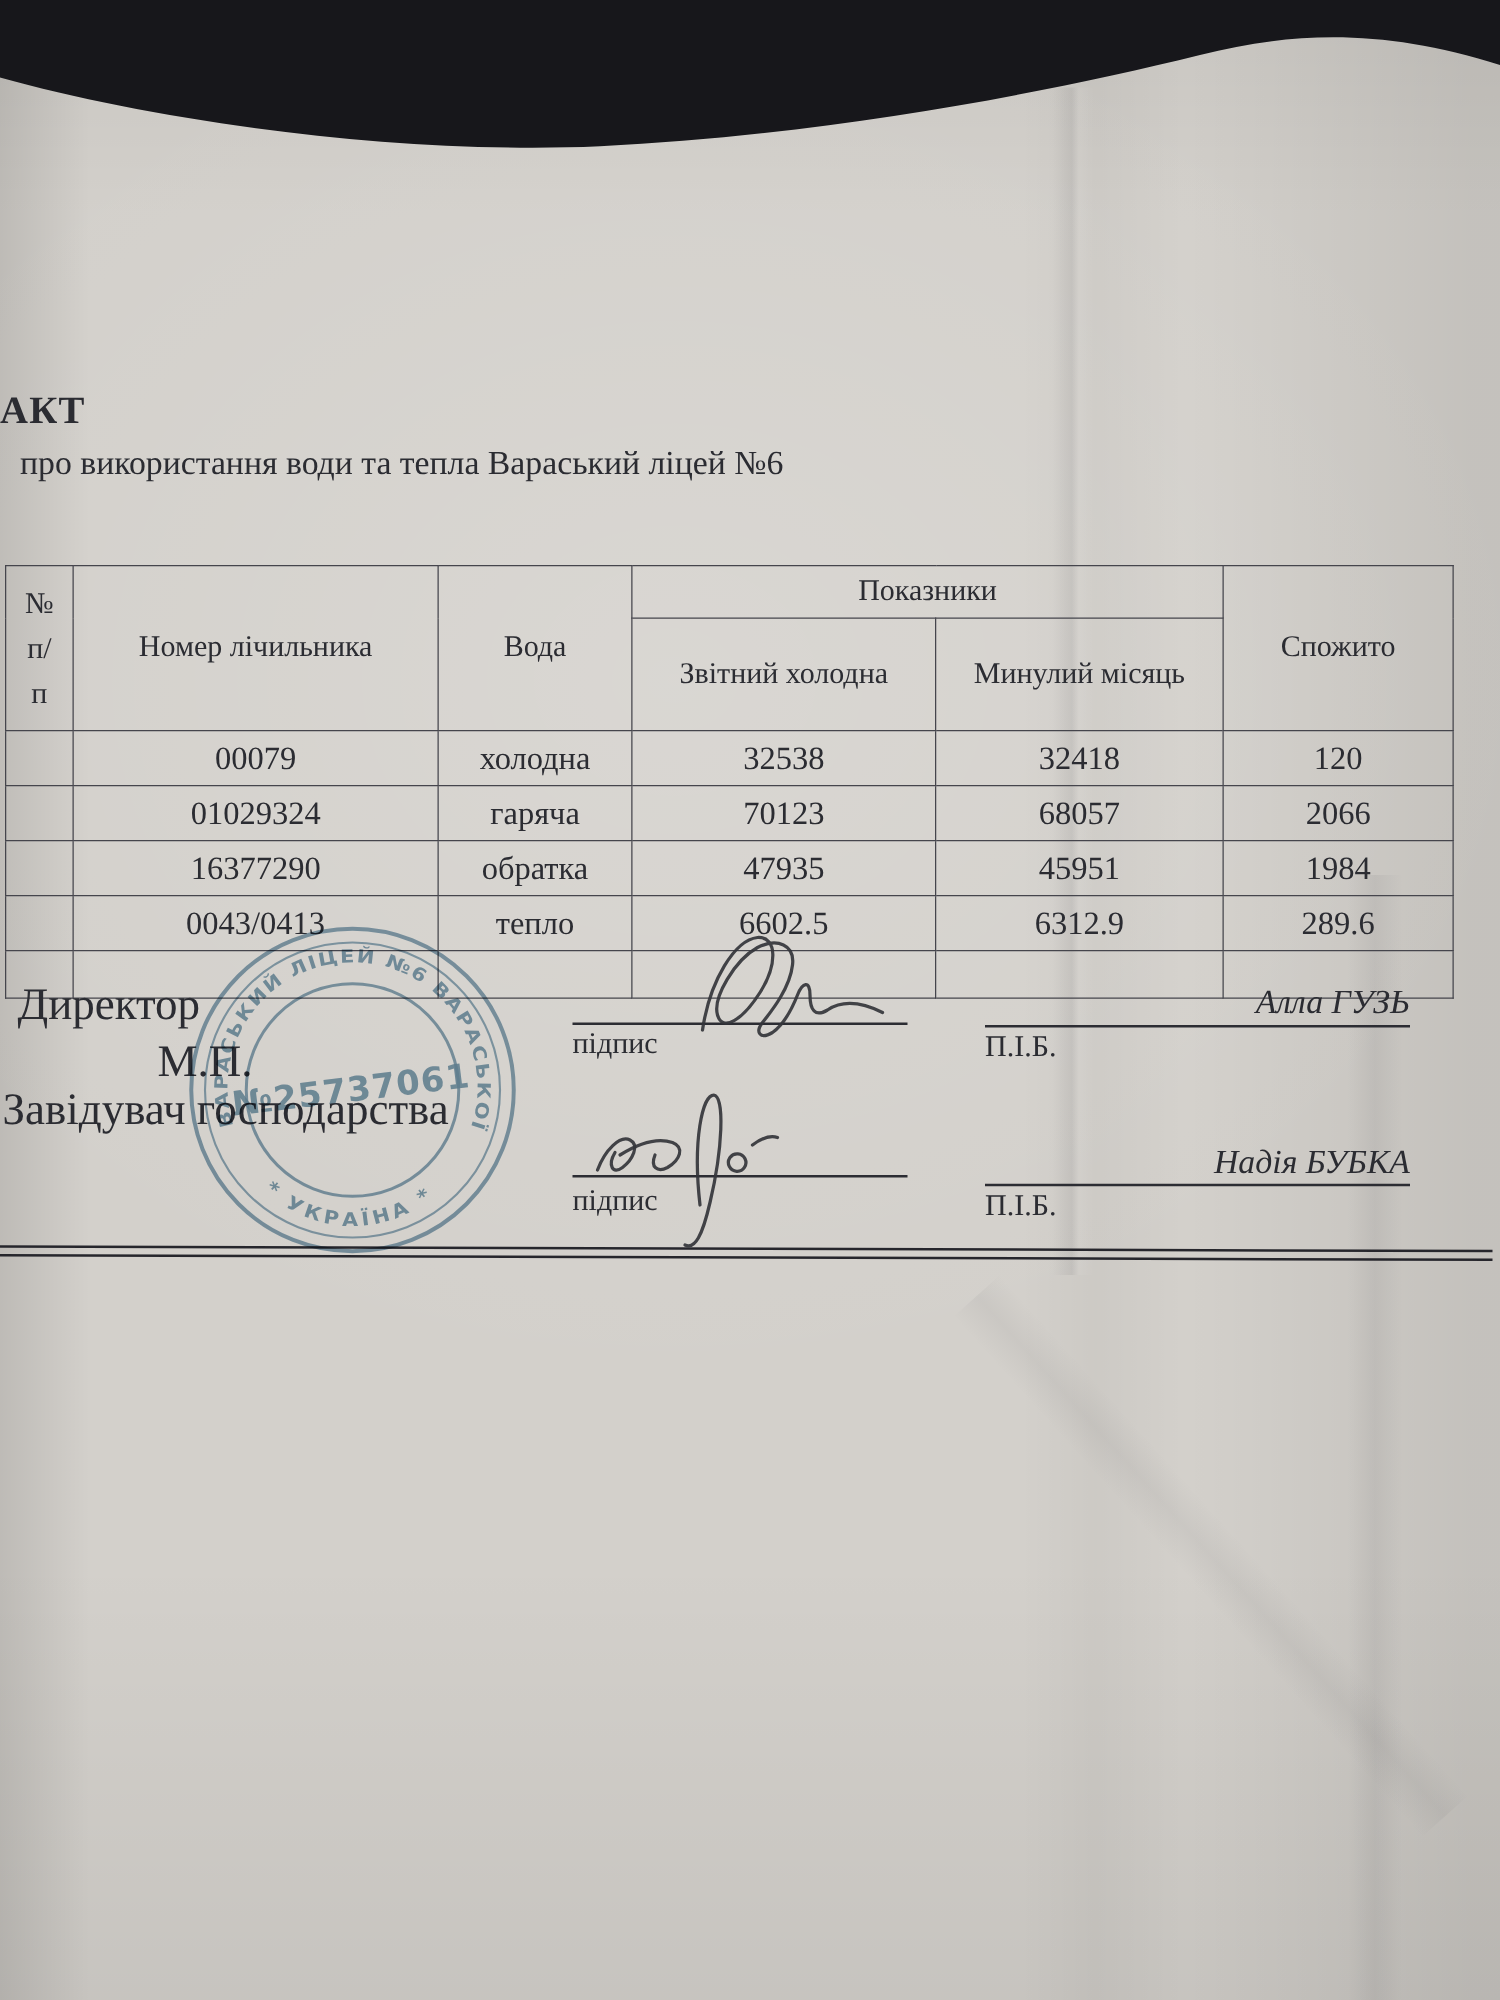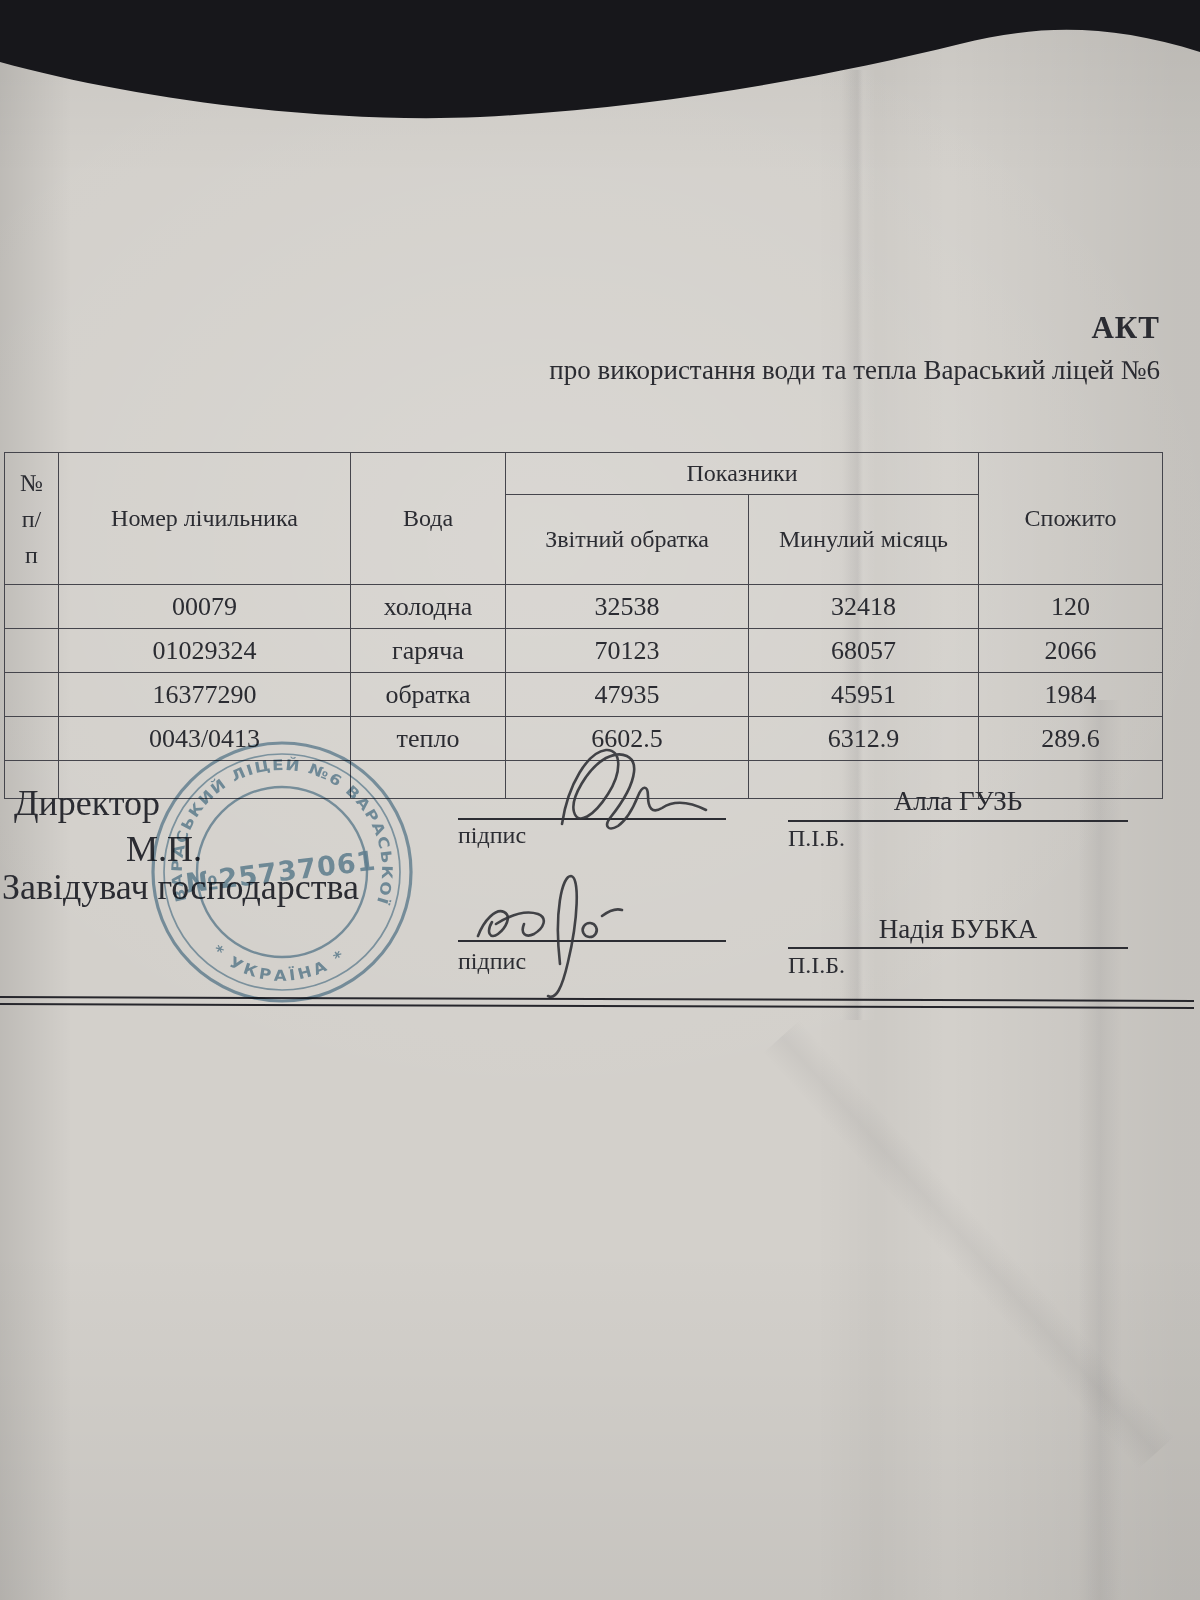--- a/index.html
+++ b/index.html
@@ -16,42 +16,42 @@
       linear-gradient(180deg, rgba(0,0,0,0.05), rgba(0,0,0,0) 11%, rgba(0,0,0,0) 78%, rgba(0,0,0,0.06) 100%);
   }
   .crease-v1{position:absolute;left:842px;top:70px;width:34px;height:950px;
     background:linear-gradient(90deg, rgba(0,0,0,0) 0%, rgba(50,50,58,0.08) 45%, rgba(255,255,255,0.06) 62%, rgba(0,0,0,0) 100%);}
   .crease-v2{position:absolute;left:1078px;top:700px;width:44px;height:900px;
     background:linear-gradient(90deg, rgba(0,0,0,0) 0%, rgba(50,50,58,0.07) 50%, rgba(0,0,0,0) 100%);}
   .crease-d1{position:absolute;left:800px;top:1020px;width:560px;height:50px;transform:rotate(48deg);transform-origin:left top;
     background:linear-gradient(180deg, rgba(0,0,0,0) 0%, rgba(60,60,66,0.06) 50%, rgba(0,0,0,0) 100%);}
   .topband{position:absolute;left:0;top:0;width:1200px;height:130px;}
 
-  .titlewrap{position:absolute;left:0;top:310px;width:1160px;text-align:right;}
+  .titlewrap{position:absolute;left:0;top:310px;width:1160px;text-align:left;}
   .doc-title{font-size:31px;font-weight:bold;letter-spacing:1px;}
   .doc-subtitle{font-size:27px;margin-top:9px;padding-left:16px;}
   .doc-period{font-size:27px;margin-top:7px;white-space:pre-wrap;}
 
   table.acts{position:absolute;left:4px;top:452px;width:1158px;border-collapse:collapse;table-layout:fixed;}
   table.acts th, table.acts td{border:1.6px solid #45454c;font-weight:normal;padding:0 4px;overflow:hidden;}
   table.acts th{font-size:24px;text-align:center;vertical-align:middle;}
   table.acts td{font-size:26px;text-align:center;vertical-align:middle;}
   .th-num{white-space:pre-line;font-size:23px;line-height:1.5;}
   .th-consumed{font-size:26px;}
   tr.hrow1{height:42px;}
   tr.hrow2{height:90px;}
   tr.drow{height:44px;}
   tr.erow{height:38px;}
   td.al{text-align:left;padding-left:10px;}
 
   .abs{position:absolute;}
   .lbl{font-size:36px;}
   .cap{font-size:24px;text-align:left;}
   .sigline{border-bottom:2px solid #2c2d33;height:0;}
-  .namecenter{font-size:27px;text-align:center;}
+  .namecenter{font-size:27px;text-align:right;font-style:italic;}
   .dbl-line{position:absolute;left:0;top:998px;width:1194px;height:5px;
     border-top:2.5px solid #26262c;border-bottom:2px solid #26262c;transform:rotate(0.18deg);}
 
   .stamp{position:absolute;left:142px;top:732px;width:280px;height:280px;mix-blend-mode:multiply;opacity:0.9;}
   .stamp text{font-family:"DejaVu Sans","Liberation Sans",sans-serif;}
   .sig-svg{position:absolute;}
   .sig-svg path{fill:none;stroke:#34353b;stroke-width:2.6;stroke-linecap:round;stroke-linejoin:round;opacity:0.92;}
 </style>
 </head>
 <body>
@@ -83,21 +83,21 @@
       <tr class="hrow1">
     <th rowspan="2" class="th-num">№
 п/
 п</th>
     <th rowspan="2">Номер лічильника</th>
     <th rowspan="2">Вода</th>
     <th colspan="2">Показники</th>
     <th rowspan="2" class="th-consumed">Спожито</th>
   </tr>
   <tr class="hrow2">
-    <th>Звітний обратка</th>
+    <th>Звітний холодна</th>
     <th>Минулий місяць</th>
   </tr>
   <tr class="drow">
     <td></td>
     <td>00079</td>
     <td>холодна</td>
     <td>32538</td>
     <td>32418</td>
     <td>120</td>
   </tr>

